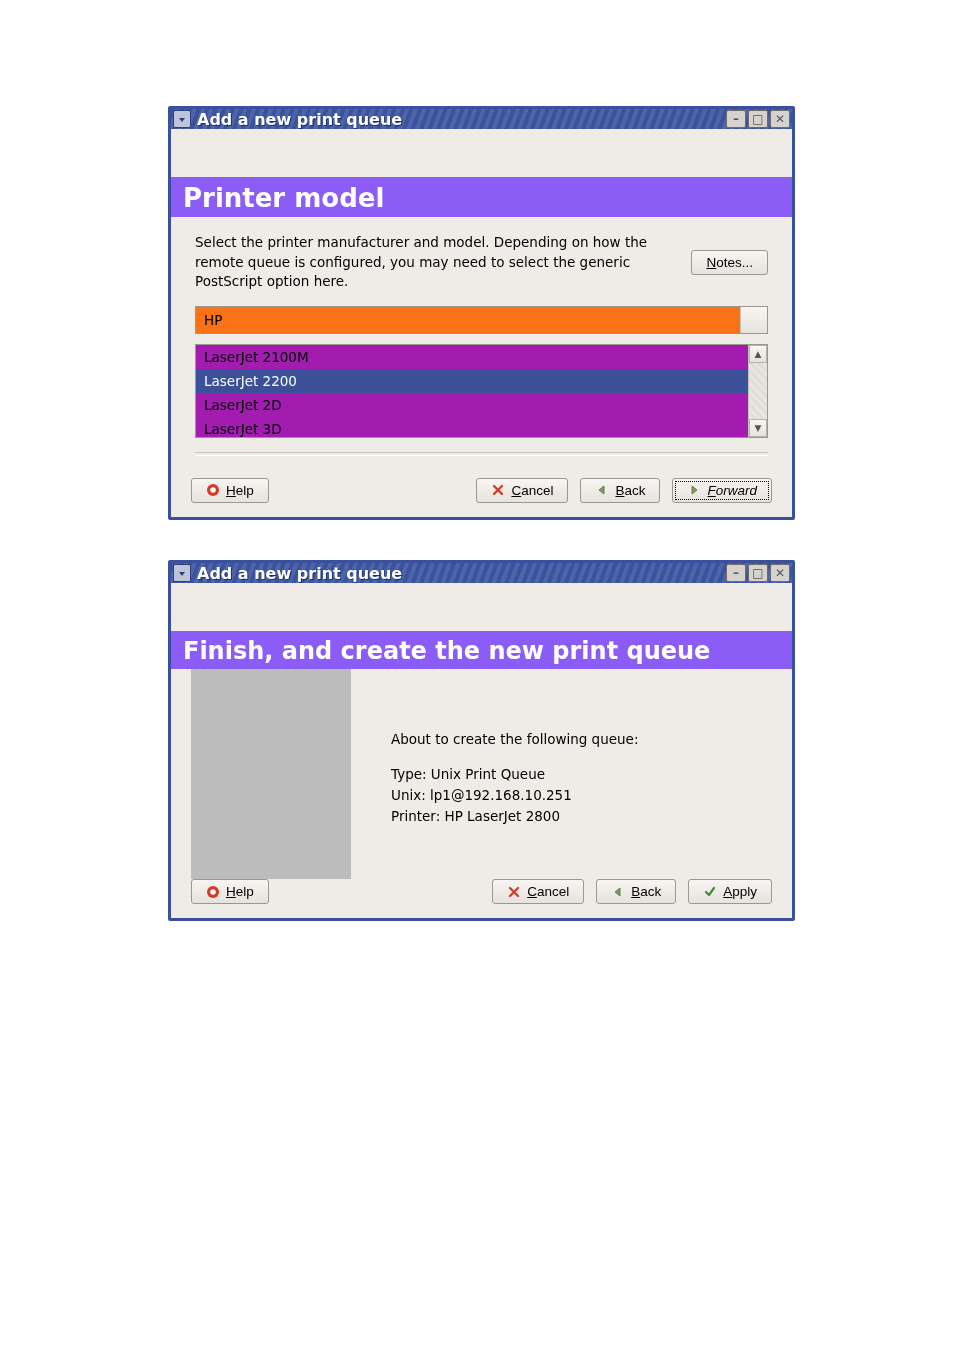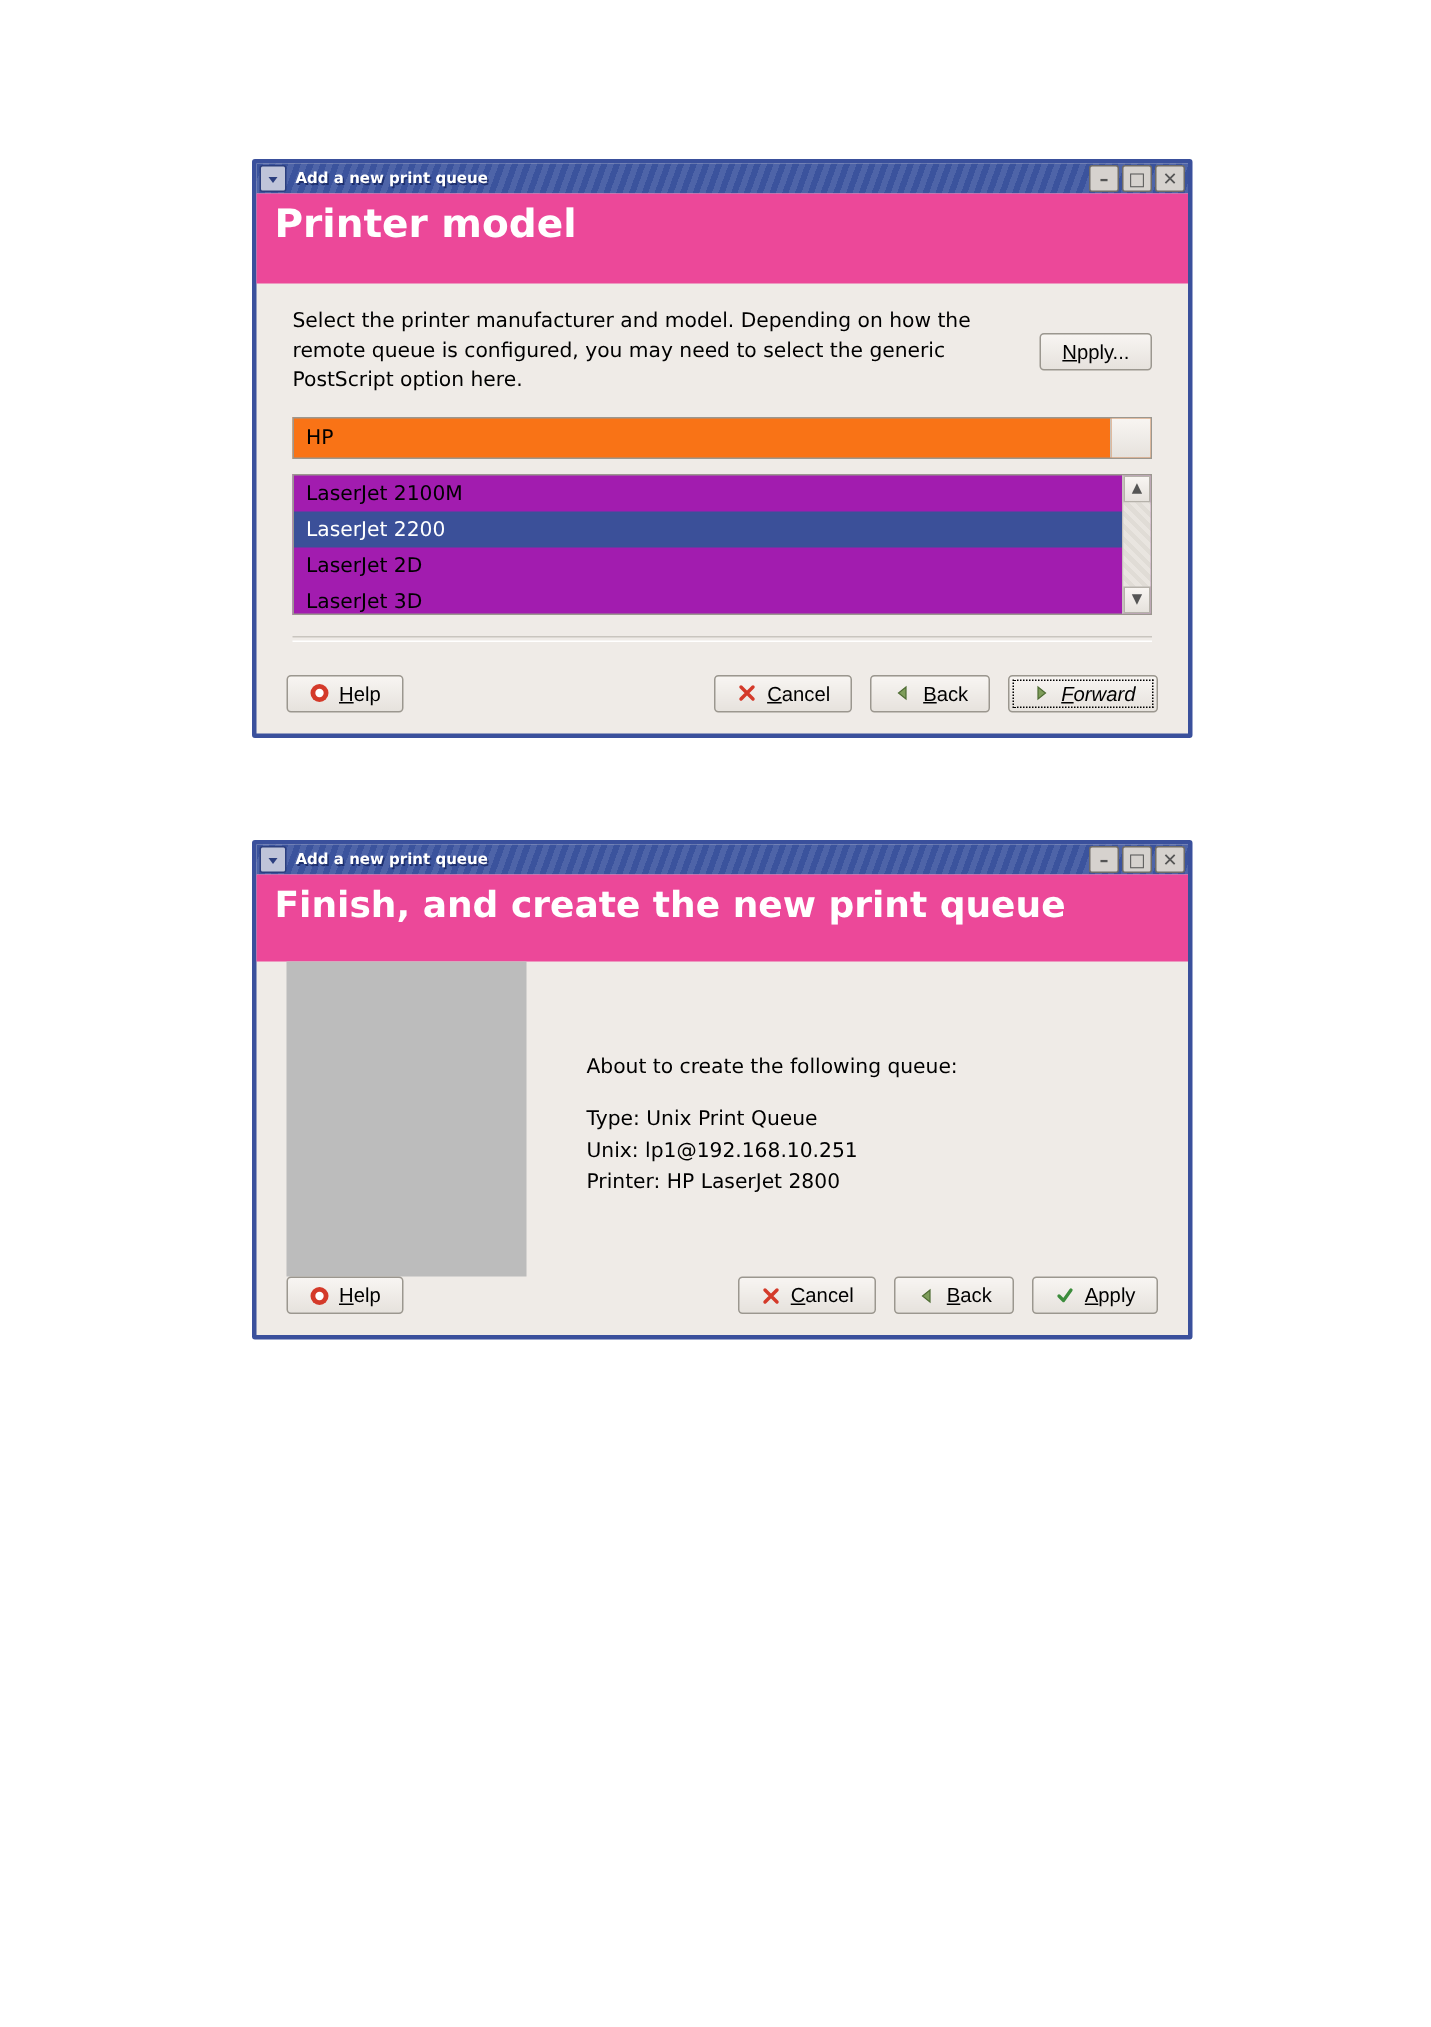--- a/index.html
+++ b/index.html
@@ -38,42 +38,43 @@
     border: 1px solid #2b3e7e;
     border-radius: 2px;
     display:flex; align-items:center; justify-content:center;
     margin-right: 6px;
   }
   .titlebar .wm-icon svg { width: 10px; height: 10px; }
 
   .titlebar .title-text {
     color: #fff;
     font-weight: bold;
-    font-size: 10px;
+    font-size: 16px;
     text-shadow: 1px 1px 0 #1e2f6d;
   }
 
   .titlebar .spacer { flex: 1; }
 
   .titlebar .winbtn {
     width: 18px; height: 16px;
     background: #d6d2ce;
     border: 1px solid #6f6b67;
     margin-left: 2px;
     display:flex; align-items:center; justify-content:center;
     font-size: 12px; color: #555; font-weight:bold;
     border-radius: 2px;
   }
 
   .banner {
-    background: #ec4899;
+    background: #8b5cf6;
     color: #fff;
-    padding: 6px 12px 24px 12px;
+    padding: 6px 12px 4px 12px;
     font-weight: bold;
     font-size: 26px;
+    margin-top: 48px;
   }
 
   .content { padding: 16px 24px 8px 24px; }
 
   .instr-row {
     display: flex;
     align-items: center;
     gap: 40px;
     margin-bottom: 14px;
   }
@@ -204,21 +205,21 @@
     <span class="winbtn">✕</span>
   </div>
 
   <div class="banner">Printer model</div>
 
   <div class="content">
 
     <div class="instr-row">
       <div class="instr-text">Select the printer manufacturer and model. Depending on how the remote queue is configured, you may need to select the generic PostScript option here.</div>
       <button class="btn">
-        <span><span class="u-letter">N</span><span>pply...</span></span>
+        <span><span class="u-letter">N</span><span>otes...</span></span>
       </button>
     </div>
 
     <div class="combo">
       <span>HP</span>
       <span class="chev">
         <svg class="icon-svg" viewBox="0 0 12 12">
             <path d="M2 4 L6 8 L10 4" stroke="#555" stroke-width="1.5" fill="none"></path>
           </svg>
       </span>

